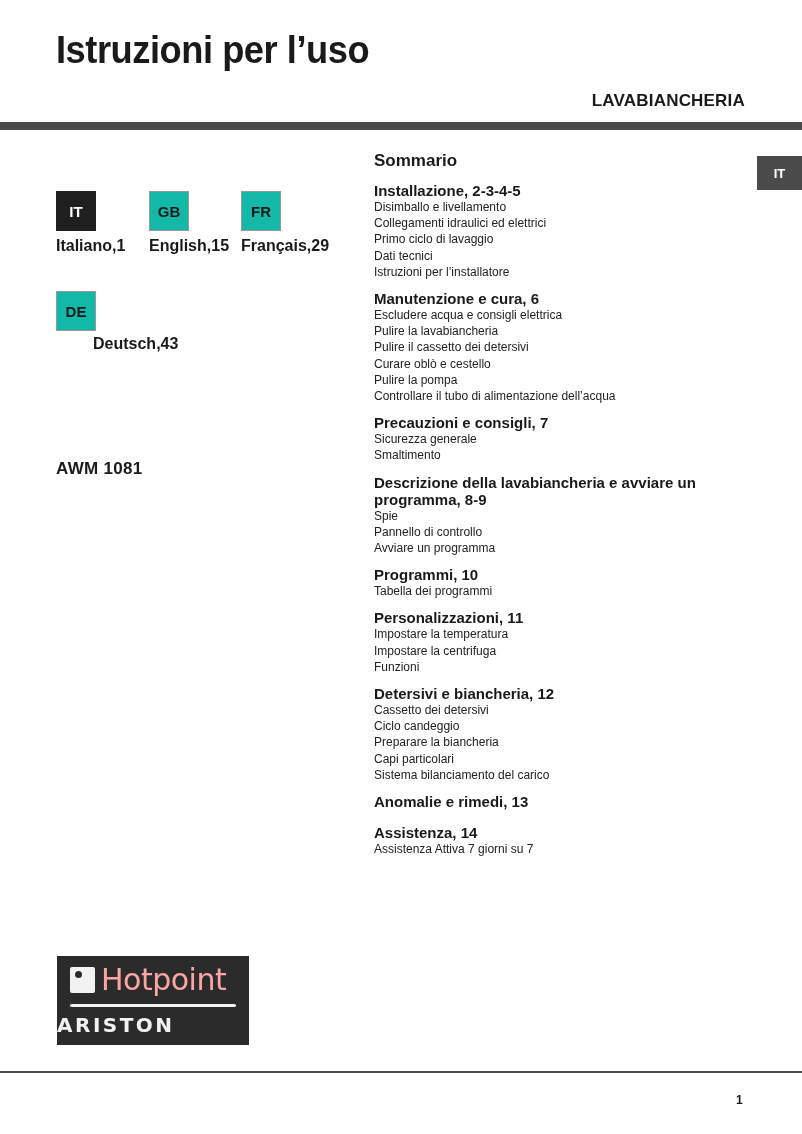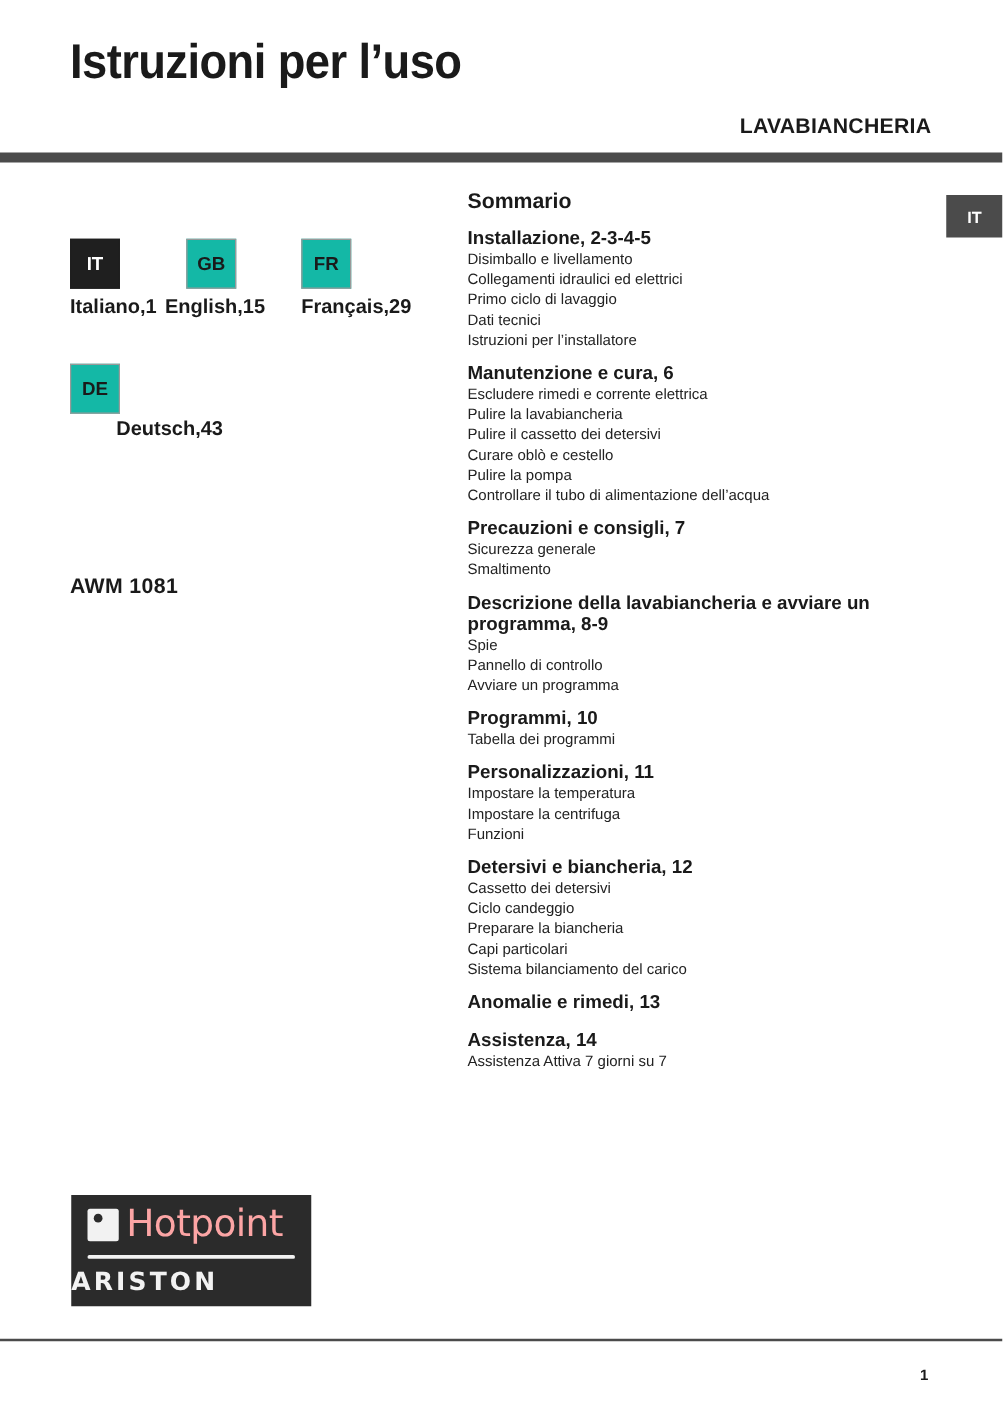--- a/index.html
+++ b/index.html
@@ -33,21 +33,21 @@
 
 <div class="abs title">Istruzioni per l’uso</div>
 <div class="abs subtitle">LAVABIANCHERIA</div>
 <div class="abs topbar"></div>
 <div class="abs tab-it">IT</div>
 
 <div class="abs lang active" style="left:56px; top:191px;">IT</div>
 <div class="abs lang-label" style="left:56px; top:237px;">Italiano,1</div>
 
 <div class="abs lang" style="left:149px; top:191px;">GB</div>
-<div class="abs lang-label" style="left:132px; top:237px;">English,15</div>
+<div class="abs lang-label" style="left:149px; top:237px;">English,15</div>
 
 <div class="abs lang" style="left:241px; top:191px;">FR</div>
 <div class="abs lang-label" style="left:241px; top:237px;">Français,29</div>
 
 <div class="abs lang" style="left:56px; top:291px;">DE</div>
 <div class="abs lang-label" style="left:56px; top:335px;padding-left:37px;">Deutsch,43</div>
 
 <div class="abs model">AWM 1081</div>
 
 <div class="abs toc">
@@ -57,21 +57,21 @@
     <div class="sec-h">Installazione, 2-3-4-5</div>
     <div class="sec-item">Disimballo e livellamento</div>
     <div class="sec-item">Collegamenti idraulici ed elettrici</div>
     <div class="sec-item">Primo ciclo di lavaggio</div>
     <div class="sec-item">Dati tecnici</div>
     <div class="sec-item">Istruzioni per l’installatore</div>
   </div>
 
   <div class="sec">
     <div class="sec-h">Manutenzione e cura, 6</div>
-    <div class="sec-item">Escludere rimedi e corrente elettrica</div>
+    <div class="sec-item">Escludere acqua e consigli elettrica</div>
     <div class="sec-item">Pulire la lavabiancheria</div>
     <div class="sec-item">Pulire il cassetto dei detersivi</div>
     <div class="sec-item">Curare oblò e cestello</div>
     <div class="sec-item">Pulire la pompa</div>
     <div class="sec-item">Controllare il tubo di alimentazione dell’acqua</div>
   </div>
 
   <div class="sec">
     <div class="sec-h">Precauzioni e consigli, 7</div>
     <div class="sec-item">Sicurezza generale</div>

